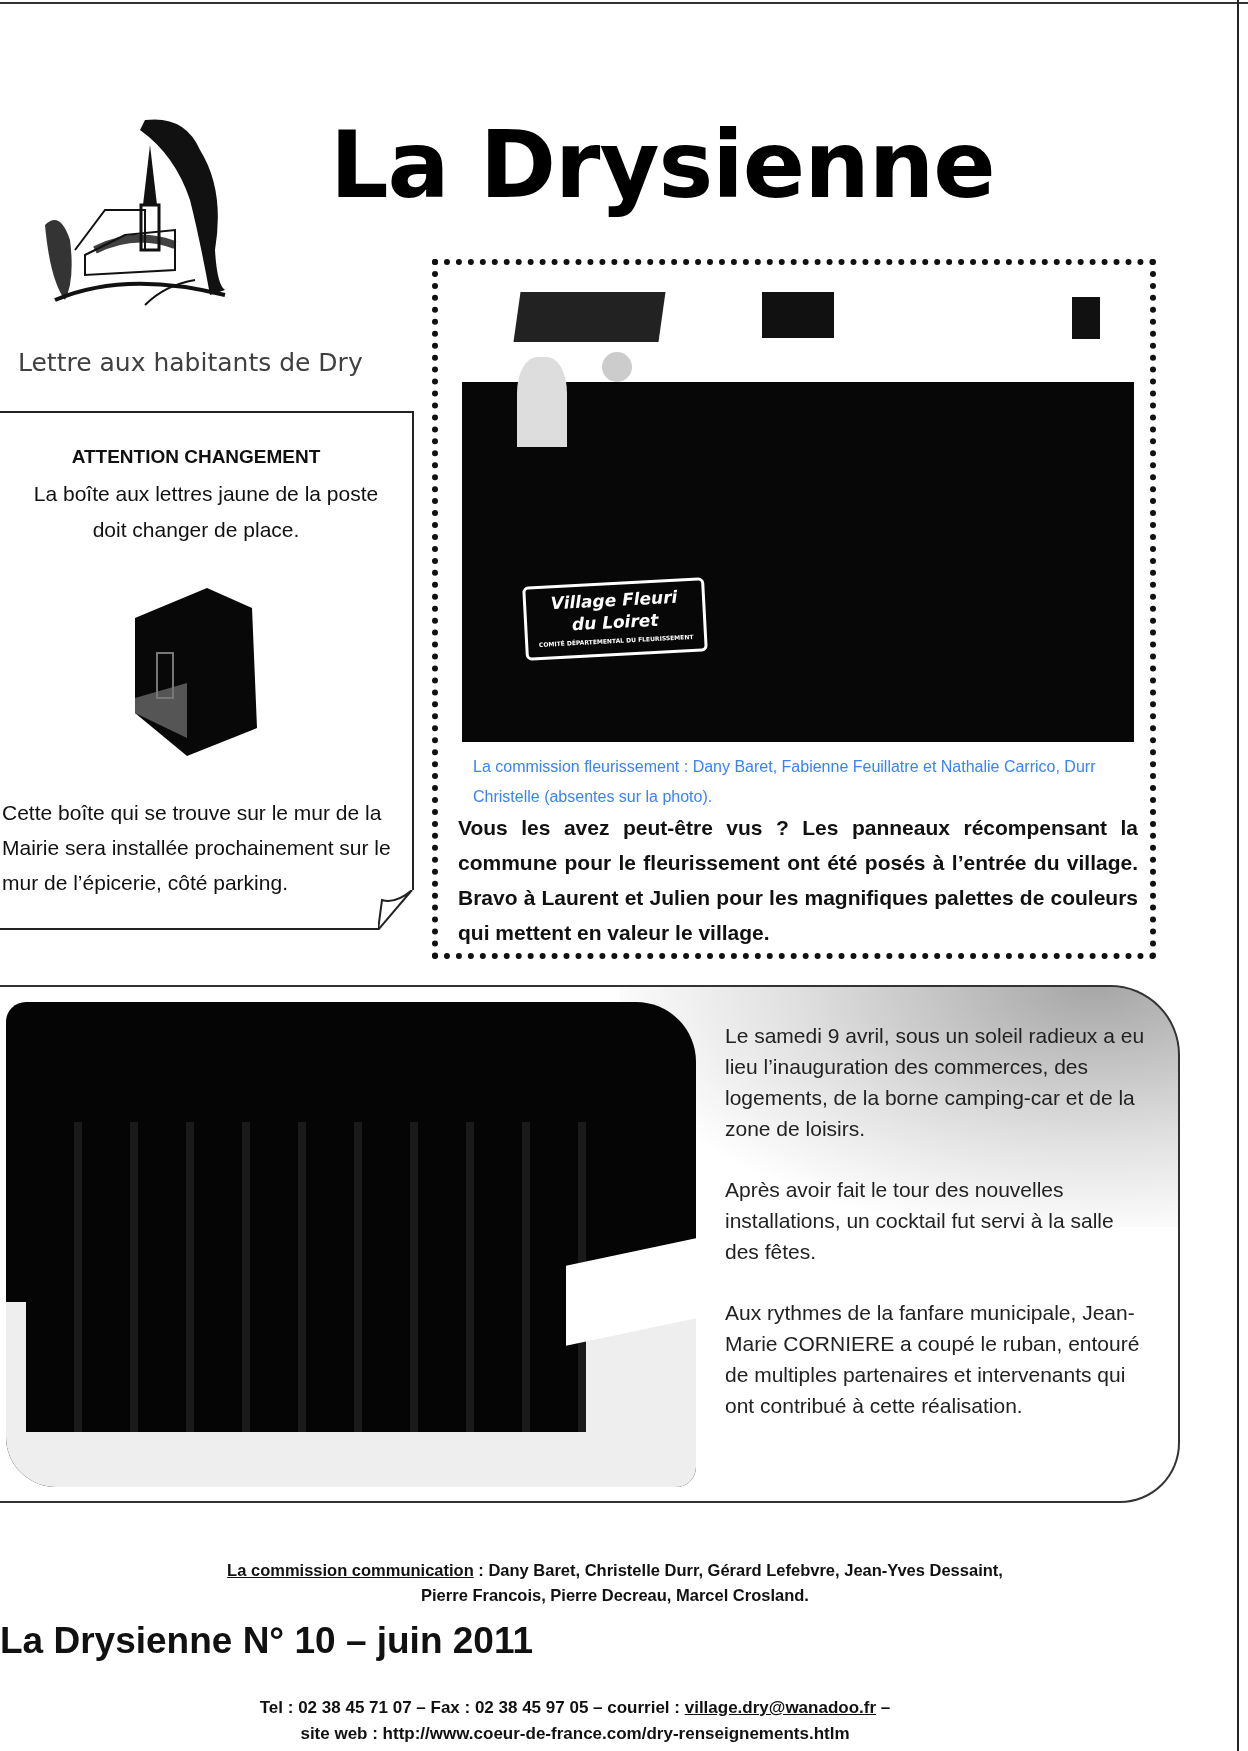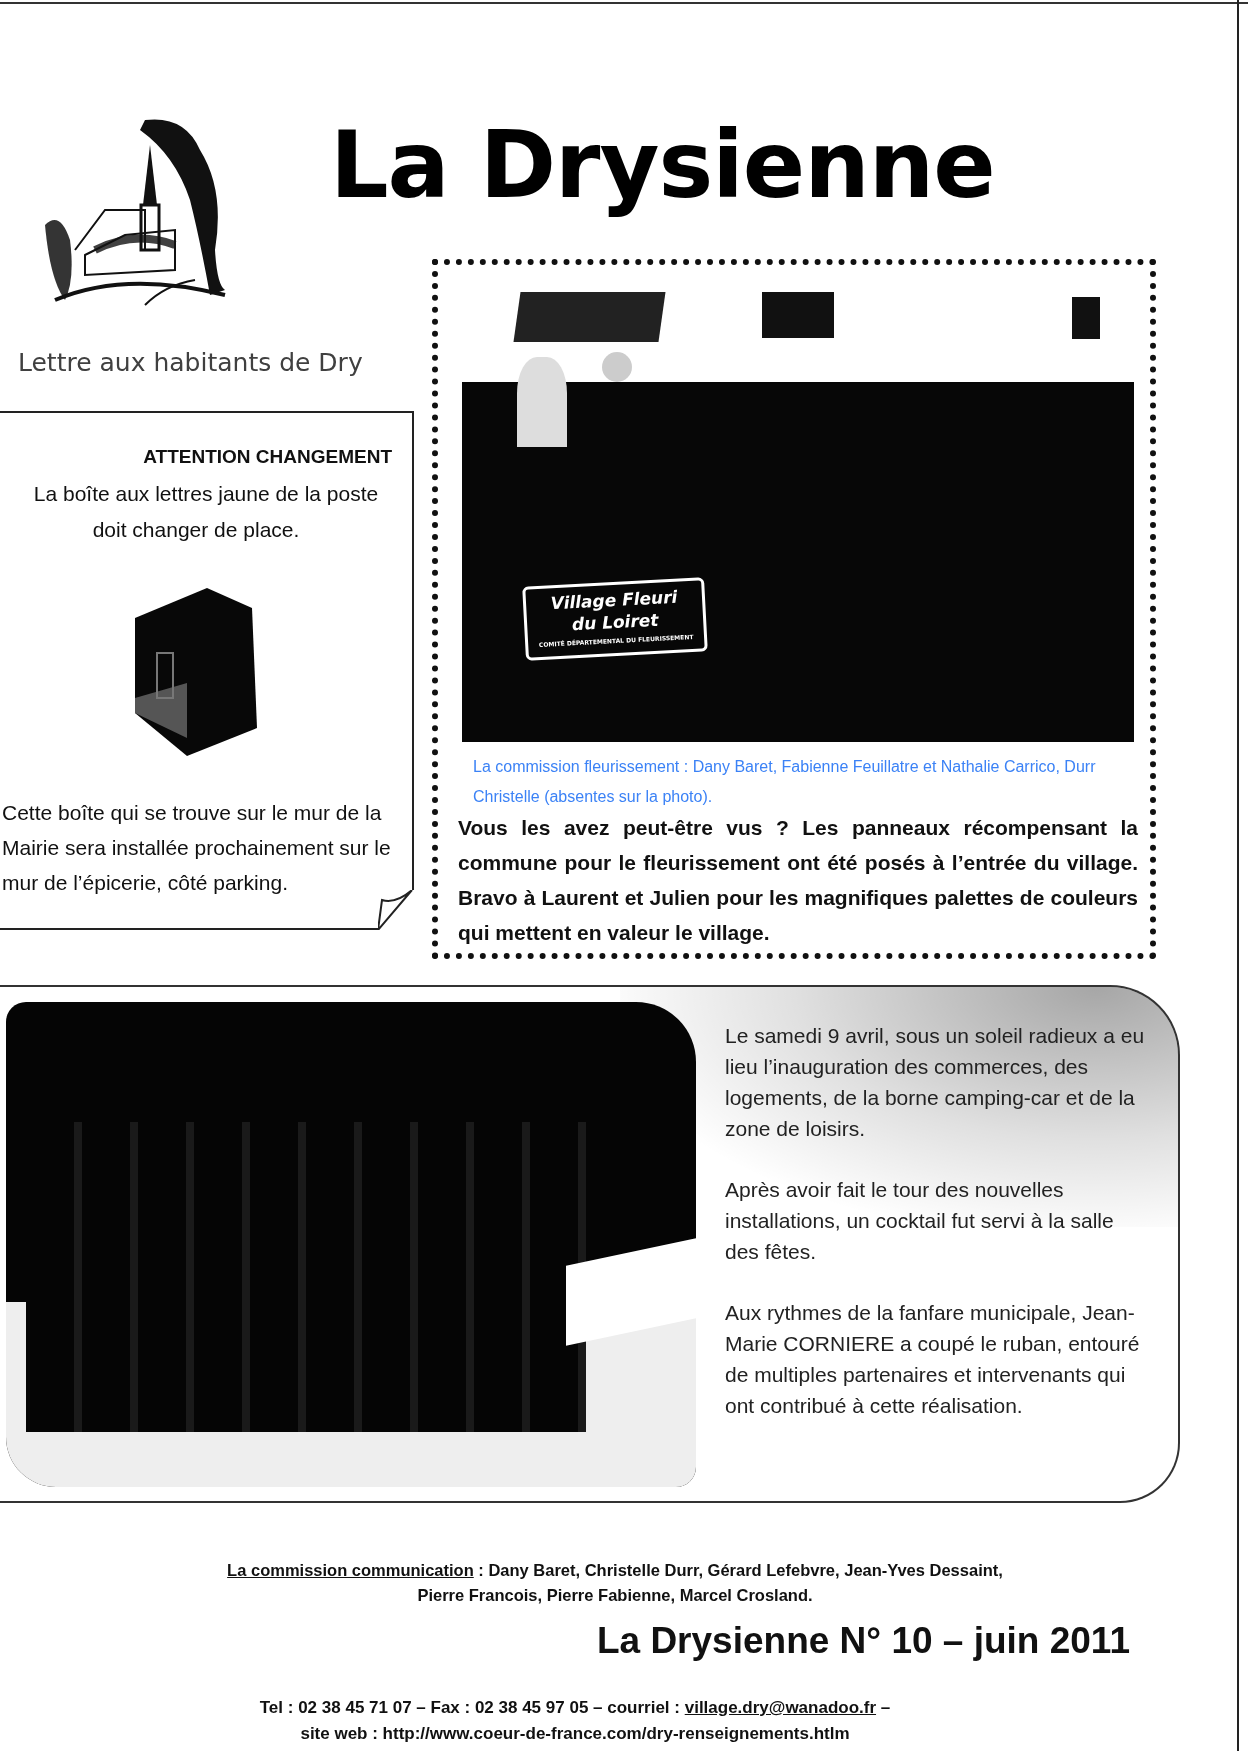--- a/index.html
+++ b/index.html
@@ -5,37 +5,37 @@
   html, body { margin:0; padding:0; background:#fff; }
   body { width:1248px; height:1751px; position:relative; overflow:hidden; font-family:"DejaVu Sans", sans-serif; color:#111; }
   .abs { position:absolute; }
   .topline { left:0; top:2px; height:2px; background:#333; }
   .rightline { left:1237px; top:0; width:2px; height:1751px; background:#222; }
   .title { left:330px; top:112px; font-family:"DejaVu Sans", sans-serif; font-weight:bold; font-size:92px; letter-spacing:-1px; color:#000; white-space:nowrap; }
   .logo { left:25px; top:110px; width:230px; height:200px; }
   .subtitle { left:18px; top:348px; font-size:25px; color:#404040; white-space:nowrap; }
   .callout { left:0; top:411px; width:414px; height:519px; border-top:2px solid #222; border-right:2px solid #222; border-bottom:2px solid #222; box-sizing:border-box; }
   .callout .fold { position:absolute; right:-2px; bottom:-2px; width:36px; height:40px; background:#fff; }
-  .callout-head { left:0; top:446px; width:392px; text-align:right; font-family:"Liberation Sans", sans-serif; font-weight:bold; font-size:19px; }
+  .callout-head { left:0; top:446px; width:392px; text-align:center; font-family:"Liberation Sans", sans-serif; font-weight:bold; font-size:19px; }
   .callout-l1 { left:0; top:482px; width:392px; text-align:center; font-family:"Liberation Sans", sans-serif; font-size:21px;padding-left:10px; }
   .callout-l2 { left:0; top:518px; width:392px; text-align:center; font-family:"Liberation Sans", sans-serif; font-size:21px; }
   .mailbox { left:127px; top:588px; width:134px; height:170px; }
   .callout-body { left:2px; top:795px; width:400px; font-family:"Liberation Sans", sans-serif; font-size:21px; line-height:35px; }
   .dotbox { left:432px; top:259px; width:724px; height:700px; border:6px dotted #111; box-sizing:border-box; }
   .photo1 { left:462px; top:292px; width:672px; height:450px; background:#050505; overflow:hidden; }
   .caption { left:473px; top:752px; width:660px; font-family:"Liberation Sans", sans-serif; font-size:16px; line-height:30px; color:#3b82f6; }
   .bodybold { left:458px; top:810px; width:680px; font-family:"Liberation Sans", sans-serif; font-weight:bold; font-size:21px; line-height:35px; text-align:justify; }
   .rbox { left:0; top:985px; width:1180px; height:518px; border:2px solid #333; border-left:none; border-radius:0 70px 60px 0; box-sizing:border-box; overflow:hidden; background:#fff; }
   .rbox .grain { position:absolute; left:620px; top:0; width:560px; height:240px; background: radial-gradient(ellipse at 85% 0%, rgba(0,0,0,0.35), rgba(0,0,0,0.12) 45%, rgba(0,0,0,0) 75%); }
   .photo2 { left:6px; top:1002px; width:690px; height:485px; background:#050505; border-radius:20px 60px 20px 50px; overflow:hidden; }
   .rtext { left:713px; top:1020px; width:440px; font-family:"Liberation Sans", sans-serif; font-size:21px; line-height:31px; color:#222; }
   .rtext p { margin:0 0 30px 12px; }
   .commission { left:100px; top:1542px; width:1030px; text-align:center; font-family:"Liberation Sans", sans-serif; font-weight:bold; font-size:16.5px; line-height:25px;margin-top:16px; }
   .commission .u { text-decoration:underline; }
-  .issue { left:0; top:1620px; width:1130px; text-align:right; font-family:"Liberation Sans", sans-serif; font-weight:bold; font-size:37px; }
+  .issue { left:0; top:1620px; width:1130px; text-align:left; font-family:"Liberation Sans", sans-serif; font-weight:bold; font-size:37px; }
   .contact { left:60px; top:1695px; width:1030px; text-align:center; font-family:"Liberation Sans", sans-serif; font-weight:bold; font-size:17px; line-height:26px; }
   .contact .u { text-decoration:underline; }
   .sign { position:absolute; left:62px; top:290px; width:182px; height:74px; border:3px solid #fff; border-radius:6px; color:#fff; text-align:center; font-family:"DejaVu Sans", sans-serif; font-style:italic; font-weight:bold; font-size:17px; line-height:22px; padding-top:4px; box-sizing:border-box; transform:rotate(-3deg); }
   .sign small { display:block; font-size:6px; font-style:normal; line-height:10px; margin-top:3px; }
 </style>
 </head>
 <body>
 
 <div class="abs topline" style="width:1248px;"></div>
 <div class="abs rightline"></div>
@@ -103,19 +103,19 @@
   <div style="position:absolute; left:560px; top:250px; width:130px; height:80px; background:#fff; transform:skewY(-12deg);"></div>
 </div>
 <div class="abs rtext">
   <p>Le samedi 9 avril, sous un soleil radieux a eu lieu l’inauguration des commerces, des logements, de la borne camping-car et de la zone de loisirs.</p>
   <p>Après avoir fait le tour des nouvelles installations, un cocktail fut servi à la salle des fêtes.</p>
   <p>Aux rythmes de la fanfare municipale, Jean-Marie CORNIERE a coupé le ruban, entouré de multiples partenaires et intervenants qui ont contribué à cette réalisation.</p>
 </div>
 
 <div class="abs commission">
   <span class="u">La commission communication</span><span> : Dany Baret, Christelle Durr, Gérard Lefebvre, Jean-Yves Dessaint,</span><br>
-  <span>Pierre Francois, Pierre Fabienne, Marcel Crosland.</span>
+  <span>Pierre Francois, Pierre Decreau, Marcel Crosland.</span>
 </div>
 <div class="abs issue">La Drysienne N° 10 – juin 2011</div>
 <div class="abs contact">
   <span>Tel : 02 38 45 71 07 – Fax : 02 38 45 97 05 – courriel : </span><span class="u">village.dry@wanadoo.fr</span><span> –</span><br>
   <span>site web : http://www.coeur-de-france.com/dry-renseignements.htlm</span>
 </div>
 
 </body></html>

